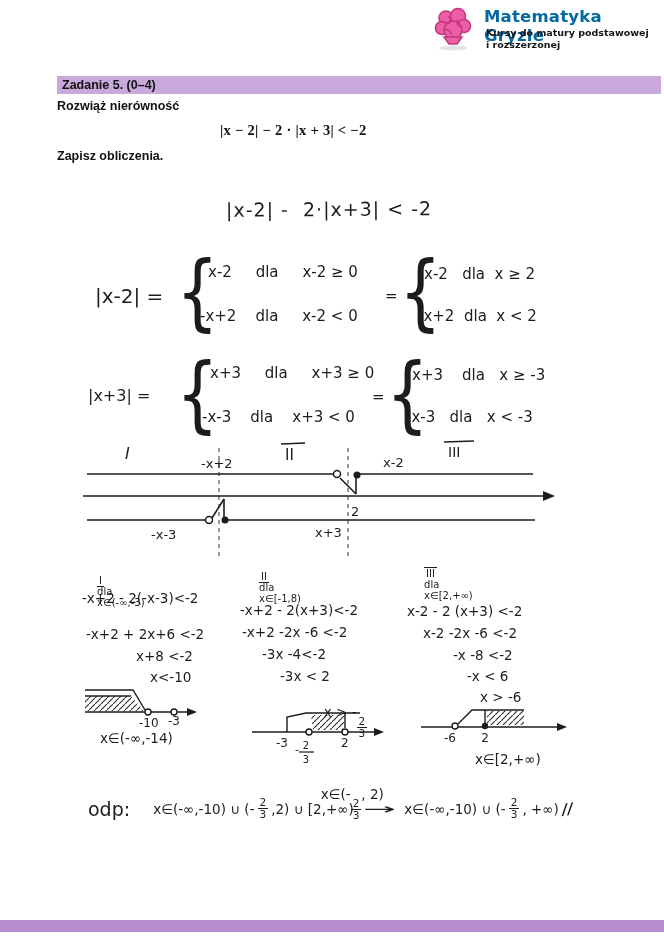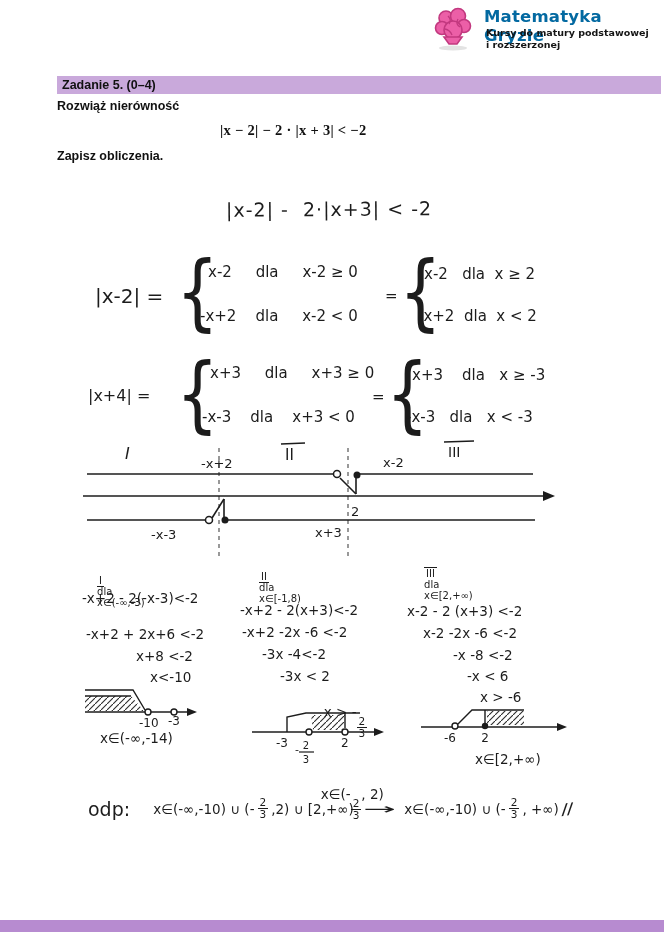--- a/index.html
+++ b/index.html
@@ -70,21 +70,21 @@
 
   <div class="abs hw" style="left:95px;top:284px;font-size:20px;">|x-2| =</div>
   <div class="abs brace" style="left:176px;top:250px;">{</div>
   <div class="abs hw hw-15 pr" style="left:208px;top:263px;">x-2     dla     x-2 ≥ 0</div>
   <div class="abs hw hw-15 pr" style="left:200px;top:307px;">-x+2    dla     x-2 &lt; 0</div>
   <div class="abs hw hw-15" style="left:385px;top:287px;">=</div>
   <div class="abs brace" style="left:399px;top:250px;">{</div>
   <div class="abs hw hw-15 pr" style="left:424px;top:265px;">x-2   dla  x ≥ 2</div>
   <div class="abs hw hw-15 pr" style="left:418px;top:307px;">-x+2  dla  x &lt; 2</div>
 
-  <div class="abs hw" style="left:88px;top:386px;font-size:16px;">|x+4| =</div>
+  <div class="abs hw" style="left:88px;top:386px;font-size:16px;">|x+3| =</div>
   <div class="abs brace" style="left:176px;top:352px;">{</div>
   <div class="abs hw hw-15 pr" style="left:210px;top:364px;">x+3     dla     x+3 ≥ 0</div>
   <div class="abs hw hw-15 pr" style="left:202px;top:408px;">-x-3    dla    x+3 &lt; 0</div>
   <div class="abs hw hw-15" style="left:372px;top:388px;">=</div>
   <div class="abs brace" style="left:386px;top:352px;">{</div>
   <div class="abs hw hw-15 pr" style="left:412px;top:366px;">x+3    dla   x ≥ -3</div>
   <div class="abs hw hw-15 pr" style="left:406px;top:408px;">-x-3   dla   x &lt; -3</div>
 
   <svg class="abs" style="left:75px;top:438px;" width="580" height="125" viewBox="0 0 580 125">
     <g>

